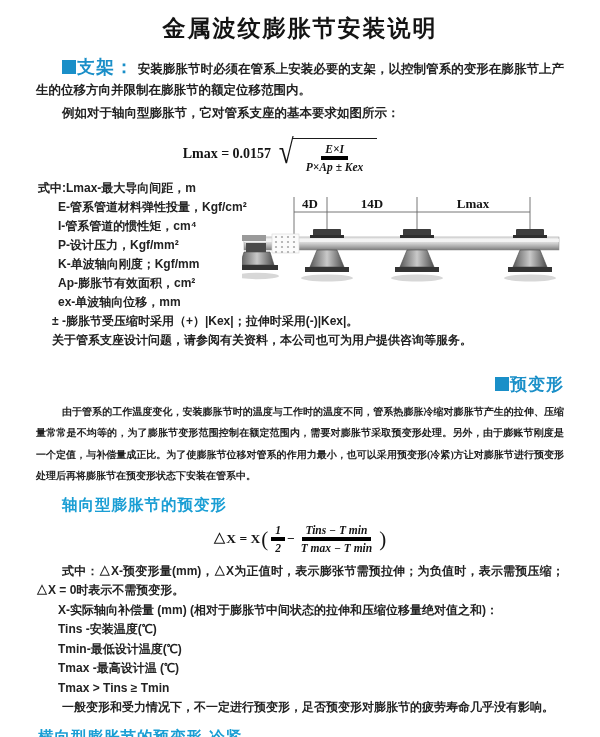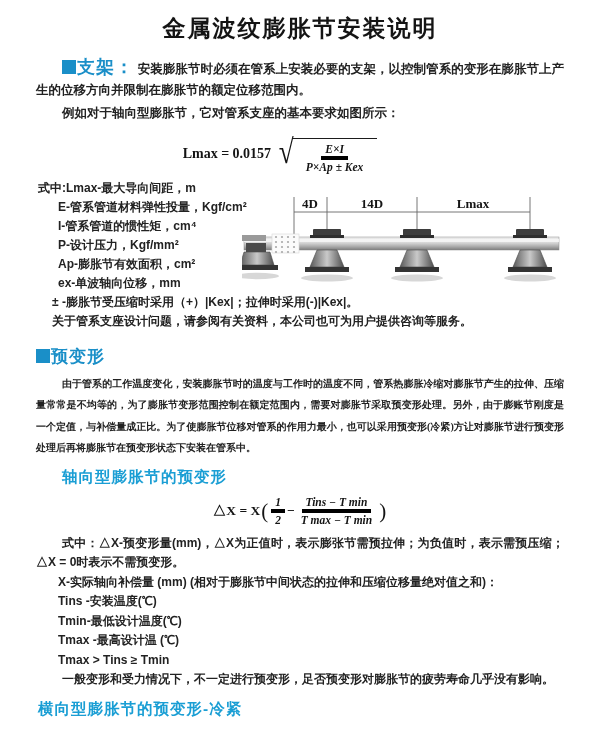--- a/index.html
+++ b/index.html
@@ -40,21 +40,21 @@
   .defs{font-size:12px;line-height:19px;color:#222;font-weight:600;}
   .defs .row{white-space:nowrap;}
   .defs .lead{margin-left:2px;}
   .defs .sub{margin-left:22px;}
   .defs .pm{margin-left:16px;}
   .defs .closing{margin-left:16px;}
 
   
   .diagram{position:absolute;left:242px;top:191px;width:352px;height:102px;}
 
-  .preform-head{margin-top:14px;}
+  .preform-head{margin-top:23px;text-align:right;}
   .body-p{margin:5px 0 0 0;font-size:10px;font-weight:600;line-height:21.5px;
           text-align:justify;text-indent:26px;color:#222;font-family:Liberation Serif, serif;}
 
   .sub-head-axial{margin:8px 0 0 26px;color:#1a9ed4;font-size:15.5px;font-weight:700;
                   letter-spacing:1px;}
   .sub-head-lateral{margin:9px 0 0 2px;color:#1a9ed4;font-size:15.5px;font-weight:700;
                     letter-spacing:1px;}
 
   .axial-defs{font-size:12px;line-height:19.5px;color:#222;font-weight:700;}
   .axial-defs .explain{text-indent:26px;text-align:justify;}
@@ -87,20 +87,21 @@
           </span>
         </span>
       </span>
     </div>
 
     <div class="defs">
       <div class="row lead">式中:Lmax-最大导向间距，m</div>
       <div class="row sub">E-管系管道材料弹性投量，Kgf/cm²</div>
       <div class="row sub">I-管系管道的惯性矩，cm⁴</div>
       <div class="row sub">P-设计压力，Kgf/mm²</div>
+      <div class="row sub">K-单波轴向刚度；Kgf/mm</div>
       <div class="row sub">Ap-膨胀节有效面积，cm²</div>
       <div class="row sub">ex-单波轴向位移，mm</div>
       <div class="row pm">± -膨胀节受压缩时采用（+）|Kex|；拉伸时采用(-)|Kex|。</div>
       <div class="row closing">关于管系支座设计问题，请参阅有关资料，本公司也可为用户提供咨询等服务。</div>
     </div>
 
     <div class="preform-head">
       <span class="marker"></span><span class="sec-head-sm">预变形</span>
     </div>
     <p class="body-p">由于管系的工作温度变化，安装膨胀节时的温度与工作时的温度不同，管系热膨胀冷缩对膨胀节产生的拉伸、压缩量常常是不均等的，为了膨胀节变形范围控制在额定范围内，需要对膨胀节采取预变形处理。另外，由于膨账节刚度是一个定值，与补偿量成正比。为了使膨胀节位移对管系的作用力最小，也可以采用预变形(冷紧)方让对膨胀节进行预变形处理后再将膨胀节在预变形状态下安装在管系中。</p>

